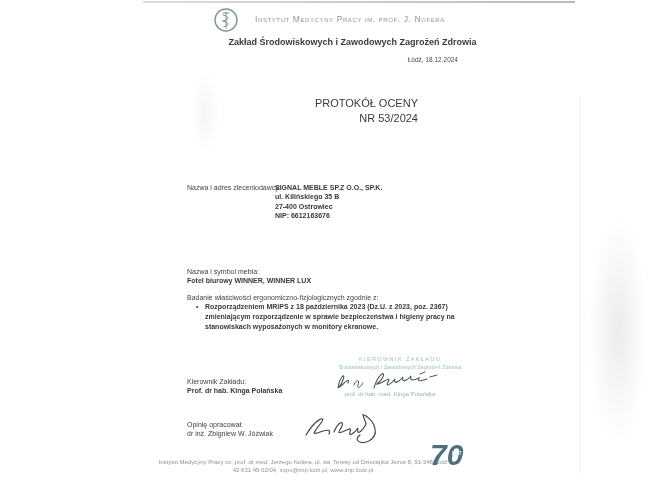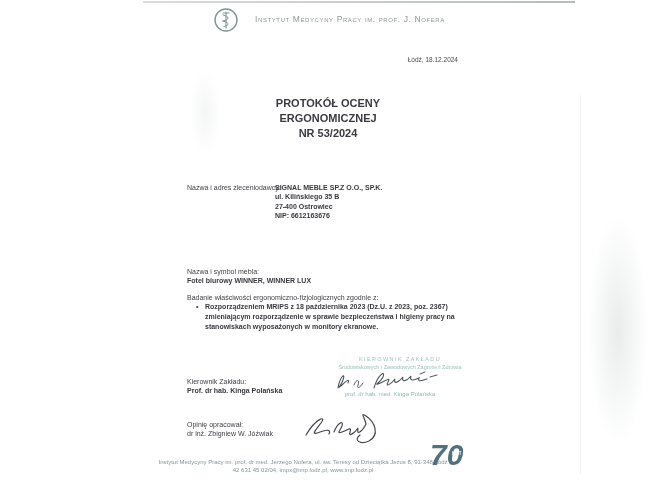--- a/index.html
+++ b/index.html
@@ -19,22 +19,22 @@
 
   
   .logo-wrap { left:213px; top:7px; width:26px; height:26px; }
   .inst-name { left:255px; top:14px; font-size:8.5px; letter-spacing:.6px;
     color:#8d9895; font-variant:small-caps; white-space:nowrap; }
   .dept { left:180px; top:37px; width:345px; text-align:center;
     font-size:9px; font-weight:bold; color:#3b3b3b; }
   .place-date { left:368px; top:56px; width:90px; text-align:right; font-size:6.5px; color:#4a4a50; }
 
   
-  .title { left:238px; top:96px; width:180px; text-align:center;
-    font-size:11px; font-weight:bold; line-height:15px; color:#3a3a40; }
+  .title { left:238px; top:96px; width:180px; text-align:right;
+    font-size:11px; font-weight:normal; line-height:15px; color:#3a3a40; }
 
   
   .t { font-size:7px; line-height:9.4px; color:#3f3f46; }
   .b { font-weight:bold; color:#38383e; }
   .client-label    { left:187px; top:183px; }
   .client-block    { left:275px; top:183px; }
   .furn-label      { left:187px; top:267px; }
   .furn-value      { left:187px; top:276px; }
   .study-label     { left:187px; top:293px; }
   .bullet-marker   { left:196px; top:302px; font-weight:bold; }
@@ -70,25 +70,25 @@
 
   <div class="abs logo-wrap">
     <svg width="26" height="26" viewBox="0 0 26 26" fill="none">
       <circle cx="13" cy="13" r="11" stroke="#7e9694" stroke-width="1.4"></circle>
       <path d="M13,5 L13,21" stroke="#7e9694" stroke-width="1.1" stroke-linecap="round"></path>
       <path d="M10,6 L16,6" stroke="#7e9694" stroke-width="1.1" stroke-linecap="round"></path>
       <path d="M10,8 C17,9.5 17,12.5 9.5,14 C17,15.5 16.5,18.5 11,19.5" stroke="#7e9694" stroke-width="1" stroke-linecap="round"></path>
     </svg>
   </div>
   <div class="abs inst-name">Instytut Medycyny Pracy im. prof. J. Nofera</div>
+  <div class="abs dept">Zakład Środowiskowych i Zawodowych Zagrożeń Zdrowia</div>
   <div class="abs place-date">Łódź, 18.12.2024</div>
 
   <div class="abs title">
     <div>PROTOKÓŁ OCENY</div>
-    <div>ERGONOMICZNEJ</div>
     <div>NR 53/2024</div>
   </div>
 
   <div class="abs t client-label">Nazwa i adres zleceniodawcy:</div>
   <div class="abs t b client-block">
     <div>SIGNAL MEBLE SP.Z O.O., SP.K.</div>
     <div>ul. Kilińskiego 35 B</div>
     <div>27-400 Ostrowiec</div>
     <div>NIP: 6612163676</div>
   </div>

